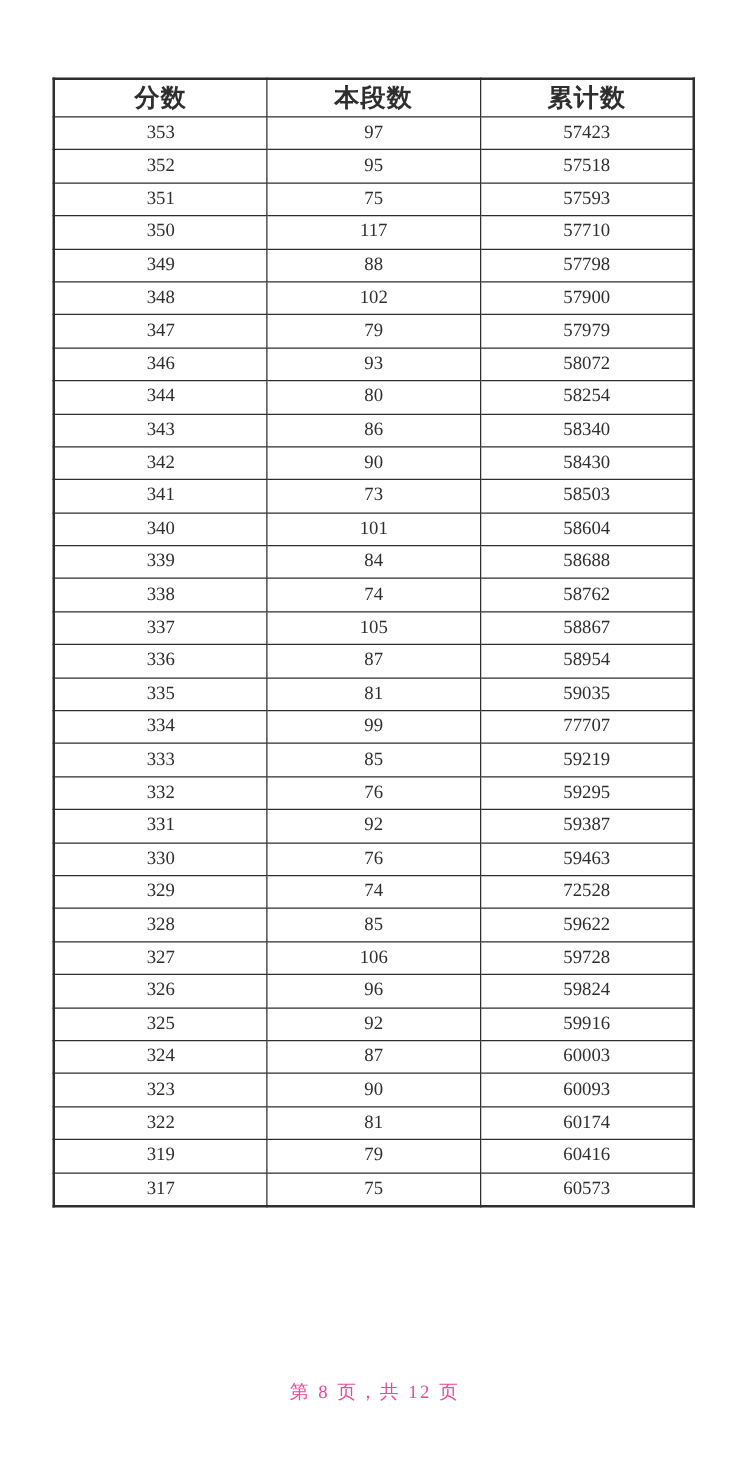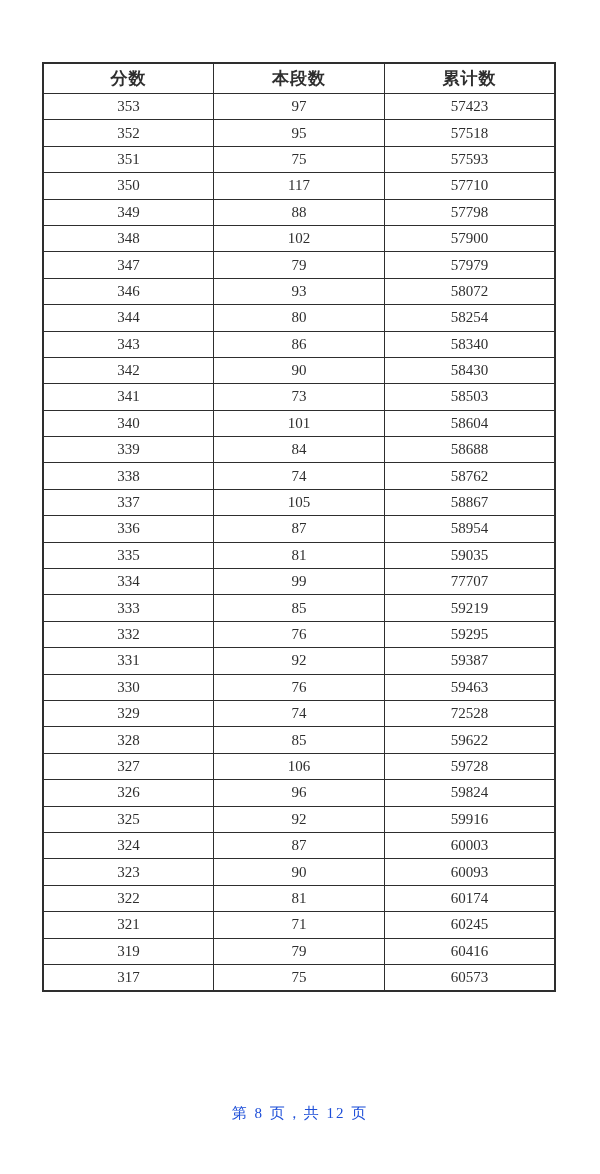--- a/index.html
+++ b/index.html
@@ -33,37 +33,37 @@
   table.score-table td {
     border: 1.5px solid #2e2e2e;
     text-align: center;
     vertical-align: middle;
     padding: 0;
     overflow: hidden;
     white-space: nowrap;
   }
   table.score-table th {
     height: 29px;
-    font-size: 17px;
+    font-size: 20px;
     font-weight: bold;
     letter-spacing: 1px;
   }
   table.score-table td {
     height: 25.4px;
     font-size: 15px;
     font-weight: normal;
   }
   .footer {
     position: absolute;
     left: 0;
     top: 1104px;
     width: 100%;
     text-align: center;
     font-size: 15px;
-    color: #1d4ed8;
+    color: #ec4899;
     letter-spacing: 2px;
   }
 </style>
 </head>
 <body>
 
 <div class="page">
   <table class="score-table">
     <thead>
       <tr>
@@ -222,25 +222,20 @@
           <td>323</td>
           <td>90</td>
           <td>60093</td>
         </tr>
         <tr>
           <td>322</td>
           <td>81</td>
           <td>60174</td>
         </tr>
         <tr>
-          <td>321</td>
-          <td>71</td>
-          <td>60245</td>
-        </tr>
-        <tr>
           <td>319</td>
           <td>79</td>
           <td>60416</td>
         </tr>
         <tr>
           <td>317</td>
           <td>75</td>
           <td>60573</td>
         </tr>
       </tbody>

